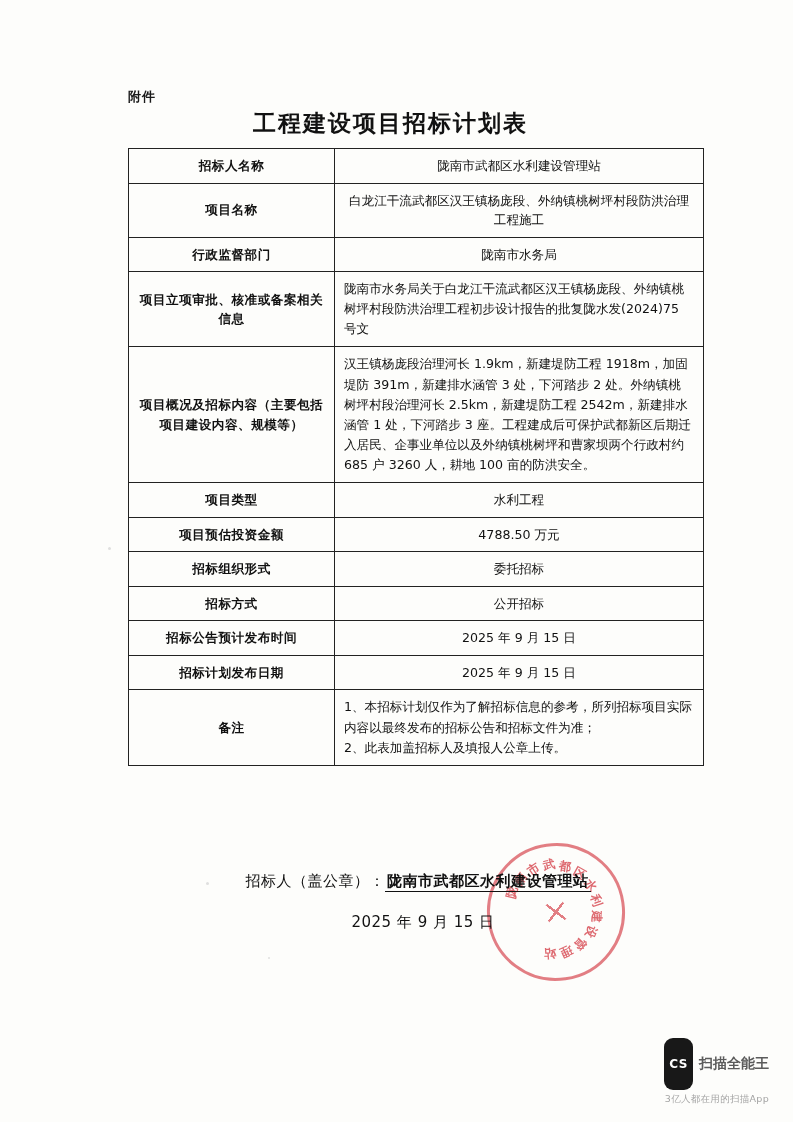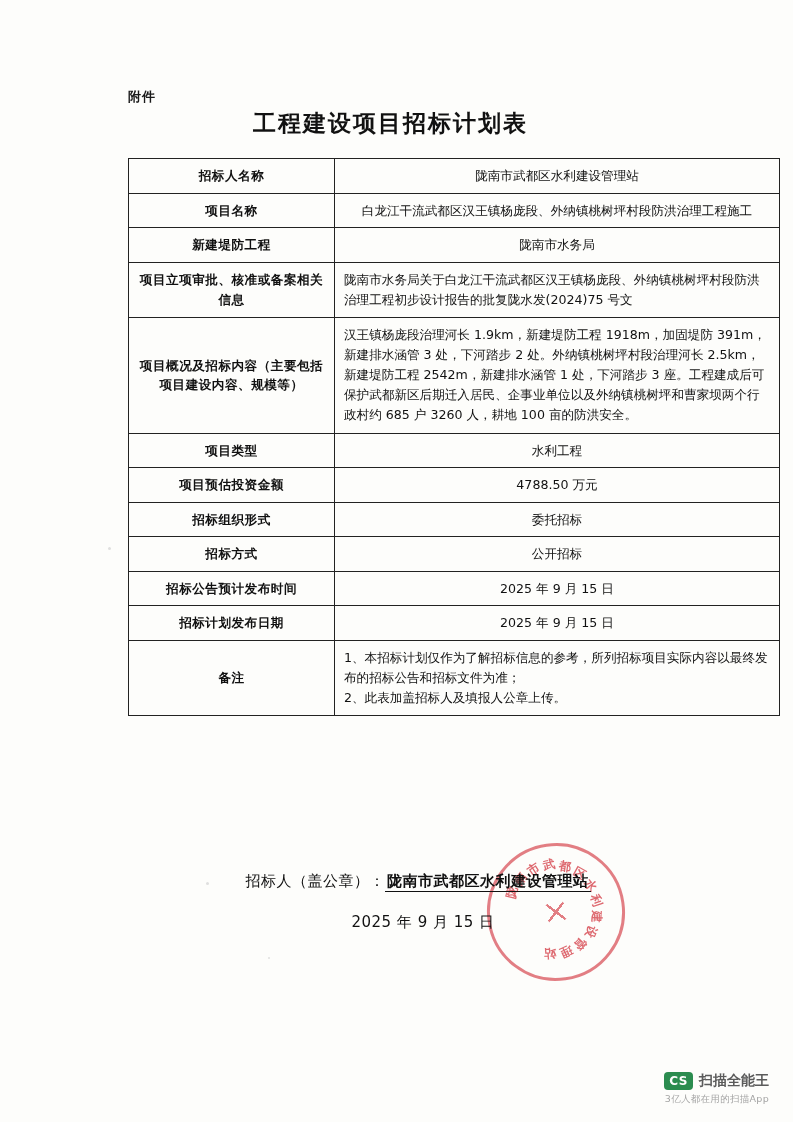--- a/index.html
+++ b/index.html
@@ -37,22 +37,22 @@
     text-align: center;
     font-size: 23px;
     font-weight: bold;
     letter-spacing: 2px;
     color: #111;
     font-family: "DejaVu Serif", "Liberation Serif", serif;
   }
   table.main-table {
     position: absolute;
     left: 128px;
-    top: 158px;
-    width: 652px;
+    top: 148px;
+    width: 576px;
     border-collapse: collapse;
     table-layout: fixed;
   }
   table.main-table td {
     border: 1px solid #222;
     padding: 7px 10px;
     font-size: 12.6px;
     line-height: 1.55;
     vertical-align: middle;
     color: #111;
@@ -150,26 +150,26 @@
     flex-direction: column;
     align-items: flex-end;
     opacity: 0.9;
   }
   .scan-row {
     display: flex;
     align-items: center;
     gap: 6px;
   }
   .cs-badge {
-    background: #15803d;
+    background: #000000;
     color: #fff;
     font-size: 12px;
     font-weight: bold;
-    border-radius: 4px;
-    padding: 2px 5px;
+    border-radius: 9px;
+    padding: 19px 5px;
     letter-spacing: 0.5px;
   }
   .scan-name {
     font-size: 14px;
     color: #4a4a4a;
     font-weight: bold;
     text-align: right;
   }
   .scan-sub {
     font-size: 9.5px;
@@ -201,21 +201,21 @@
     <tbody>
       <tr>
         <td class="label-cell">招标人名称</td>
         <td class="value-cell">陇南市武都区水利建设管理站</td>
       </tr>
       <tr>
         <td class="label-cell">项目名称</td>
         <td class="value-cell">白龙江干流武都区汉王镇杨庞段、外纳镇桃树坪村段防洪治理工程施工</td>
       </tr>
       <tr>
-        <td class="label-cell">新建堤防工程</td>
+        <td class="label-cell">行政监督部门</td>
         <td class="value-cell">陇南市水务局</td>
       </tr>
       <tr>
         <td class="label-cell">项目立项审批、核准或备案相关信息</td>
         <td class="value-cell justify">陇南市水务局关于白龙江干流武都区汉王镇杨庞段、外纳镇桃树坪村段防洪治理工程初步设计报告的批复陇水发(2024)75 号文</td>
       </tr>
       <tr>
         <td class="label-cell">项目概况及招标内容（主要包括项目建设内容、规模等）</td>
         <td class="value-cell justify">汉王镇杨庞段治理河长 1.9km，新建堤防工程 1918m，加固堤防 391m，新建排水涵管 3 处，下河踏步 2 处。外纳镇桃树坪村段治理河长 2.5km，新建堤防工程 2542m，新建排水涵管 1 处，下河踏步 3 座。工程建成后可保护武都新区后期迁入居民、企事业单位以及外纳镇桃树坪和曹家坝两个行政村约 685 户 3260 人，耕地 100 亩的防洪安全。</td>
       </tr>

